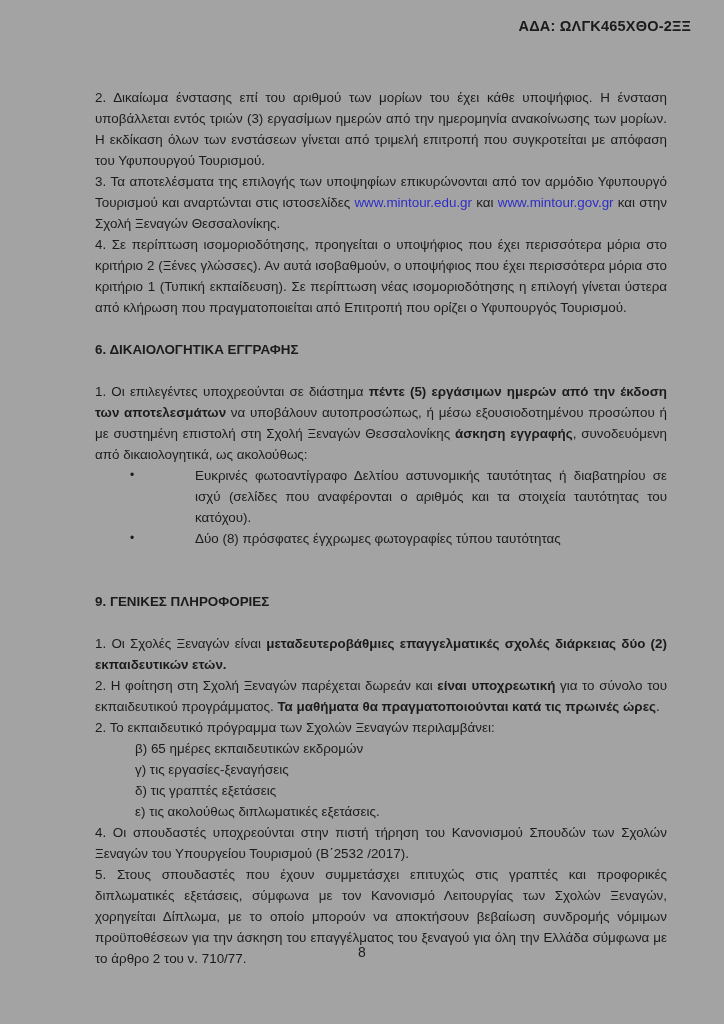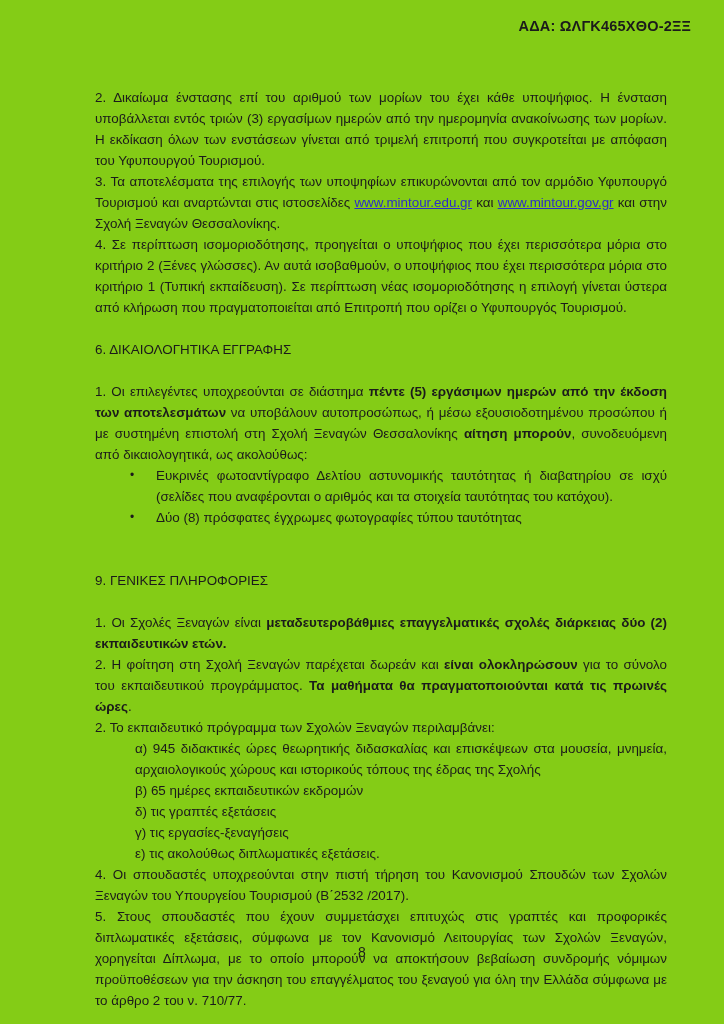--- a/index.html
+++ b/index.html
@@ -1,57 +1,56 @@
 <!DOCTYPE html>
 <html lang="el" style="--link-color: #2d2dc9;"><head>
 <meta charset="utf-8">
 <style>
   html,body{margin:0;padding:0;background:#e8e8e8;}
   .page{
     position:relative;
     width:724px;height:1024px;
     margin:0 auto;
-    background:#84cc16;
+    background:#a3a3a3;
     font-family:"Liberation Sans",sans-serif;
     color:#1b1b1b;
     overflow:hidden;
   }
   .ada{
     position:absolute;
     top:18px;right:33px;
     font-weight:bold;
     font-size:14.5px;
     letter-spacing:.2px;
   }
   .doc-body{
     position:absolute;
     left:95px;top:87px;
     width:572px;
     font-size:13.4px;
     line-height:21px;
   }
   .block{margin:0;}
   .block.p{text-align:justify;}
-  .block.h{font-weight:normal;text-align:left;}
+  .block.h{font-weight:bold;text-align:left;}
   .spacer{height:21px;}
   .block.bullet{
     display:flex;
     padding-left:35px;
     text-align:justify;
   }
   .bullet .marker{
     flex:none;width:26px;
     font-size:12px;
   }
-  .bullet .btext{flex:1;}
+  .bullet .btext{flex:1;margin-left:39px;}
   .block.sub{padding-left:40px;text-align:justify;}
   .b{font-weight:bold;}
   .link{
     color:var(--link-color,#2d2dc9);
-    text-decoration:underline;
     cursor:pointer;
   }
   .pagenum{
     position:absolute;
     left:0;right:0;
     top:944px;
     text-align:center;
     font-size:14px;
   }
 </style>
@@ -60,38 +59,37 @@
 
 <div class="page">
   <div class="ada">ΑΔΑ: ΩΛΓΚ465ΧΘΟ-2ΞΞ</div>
   <div class="doc-body">
       <div class="block p"><span>2. Δικαίωμα ένστασης επί του αριθμού των μορίων του έχει κάθε υποψήφιος. Η ένσταση υποβάλλεται εντός τριών (3) εργασίμων ημερών από την ημερομηνία ανακοίνωσης των μορίων. Η εκδίκαση όλων των ενστάσεων γίνεται από τριμελή επιτροπή που συγκροτείται με απόφαση του Υφυπουργού Τουρισμού.</span></div>
       <div class="block p"><span>3. Τα αποτελέσματα της επιλογής των υποψηφίων επικυρώνονται από τον αρμόδιο Υφυπουργό Τουρισμού και αναρτώνται στις ιστοσελίδες </span><span class="link">www.mintour.edu.gr</span><span> και </span><span class="link">www.mintour.gov.gr</span><span> και στην Σχολή Ξεναγών Θεσσαλονίκης.</span></div>
       <div class="block p"><span>4. Σε περίπτωση ισομοριοδότησης, προηγείται ο υποψήφιος που έχει περισσότερα μόρια στο κριτήριο 2 (Ξένες γλώσσες). Αν αυτά ισοβαθμούν, ο υποψήφιος που έχει περισσότερα μόρια στο κριτήριο 1 (Τυπική εκπαίδευση). Σε περίπτωση νέας ισομοριοδότησης η επιλογή γίνεται ύστερα από κλήρωση που πραγματοποιείται από Επιτροπή που ορίζει ο Υφυπουργός Τουρισμού.</span></div>
       <div class="spacer"></div>
       <div class="block h"><span>6. ΔΙΚΑΙΟΛΟΓΗΤΙΚΑ ΕΓΓΡΑΦΗΣ</span></div>
       <div class="spacer"></div>
-      <div class="block p"><span>1. Οι επιλεγέντες υποχρεούνται σε διάστημα </span><span class="b">πέντε (5) εργάσιμων ημερών από την έκδοση των αποτελεσμάτων</span><span> να υποβάλουν αυτοπροσώπως, ή μέσω εξουσιοδοτημένου προσώπου ή με συστημένη επιστολή στη Σχολή Ξεναγών Θεσσαλονίκης </span><span class="b">αίτηση μπορούν</span><span>, συνοδευόμενη από δικαιολογητικά, ως ακολούθως:</span></div>
+      <div class="block p"><span>1. Οι επιλεγέντες υποχρεούνται σε διάστημα </span><span class="b">πέντε (5) εργάσιμων ημερών από την έκδοση των αποτελεσμάτων</span><span> να υποβάλουν αυτοπροσώπως, ή μέσω εξουσιοδοτημένου προσώπου ή με συστημένη επιστολή στη Σχολή Ξεναγών Θεσσαλονίκης </span><span class="b">άσκηση εγγραφής</span><span>, συνοδευόμενη από δικαιολογητικά, ως ακολούθως:</span></div>
       <div class="block bullet">
         <span class="marker">•</span>
         <span class="btext"><span>Ευκρινές φωτοαντίγραφο Δελτίου αστυνομικής ταυτότητας ή διαβατηρίου σε ισχύ (σελίδες που αναφέρονται ο αριθμός και τα στοιχεία ταυτότητας του κατόχου).</span></span>
       </div>
       <div class="block bullet">
         <span class="marker">•</span>
         <span class="btext"><span>Δύο (8) πρόσφατες έγχρωμες φωτογραφίες τύπου ταυτότητας</span></span>
       </div>
       <div class="spacer"></div>
       <div class="spacer"></div>
       <div class="block h"><span>9. ΓΕΝΙΚΕΣ ΠΛΗΡΟΦΟΡΙΕΣ</span></div>
       <div class="spacer"></div>
       <div class="block p"><span>1. Οι Σχολές Ξεναγών είναι </span><span class="b">μεταδευτεροβάθμιες επαγγελματικές σχολές διάρκειας δύο (2) εκπαιδευτικών ετών.</span></div>
-      <div class="block p"><span>2. Η φοίτηση στη Σχολή Ξεναγών παρέχεται δωρεάν και </span><span class="b">είναι ολοκληρώσουν</span><span> για το σύνολο του εκπαιδευτικού προγράμματος. </span><span class="b">Τα μαθήματα θα πραγματοποιούνται κατά τις πρωινές ώρες</span><span>.</span></div>
+      <div class="block p"><span>2. Η φοίτηση στη Σχολή Ξεναγών παρέχεται δωρεάν και </span><span class="b">είναι υποχρεωτική</span><span> για το σύνολο του εκπαιδευτικού προγράμματος. </span><span class="b">Τα μαθήματα θα πραγματοποιούνται κατά τις πρωινές ώρες</span><span>.</span></div>
       <div class="block p"><span>2. Το εκπαιδευτικό πρόγραμμα των Σχολών Ξεναγών περιλαμβάνει:</span></div>
-      <div class="block sub"><span>α) 945 διδακτικές ώρες θεωρητικής διδασκαλίας και επισκέψεων στα μουσεία, μνημεία, αρχαιολογικούς χώρους και ιστορικούς τόπους της έδρας της Σχολής</span></div>
       <div class="block sub"><span>β) 65 ημέρες εκπαιδευτικών εκδρομών</span></div>
+      <div class="block sub"><span>γ) τις εργασίες-ξεναγήσεις</span></div>
       <div class="block sub"><span>δ) τις γραπτές εξετάσεις</span></div>
-      <div class="block sub"><span>γ) τις εργασίες-ξεναγήσεις</span></div>
       <div class="block sub"><span>ε) τις ακολούθως διπλωματικές εξετάσεις.</span></div>
       <div class="block p"><span>4. Οι σπουδαστές υποχρεούνται στην πιστή τήρηση του Κανονισμού Σπουδών των Σχολών Ξεναγών του Υπουργείου Τουρισμού (Β΄2532 /2017).</span></div>
       <div class="block p"><span>5. Στους σπουδαστές που έχουν συμμετάσχει επιτυχώς στις γραπτές και προφορικές διπλωματικές εξετάσεις, σύμφωνα με τον Κανονισμό Λειτουργίας των Σχολών Ξεναγών, χορηγείται Δίπλωμα, με το οποίο μπορούν να αποκτήσουν βεβαίωση συνδρομής νόμιμων προϋποθέσεων για την άσκηση του επαγγέλματος του ξεναγού για όλη την Ελλάδα σύμφωνα με το άρθρο 2 του ν. 710/77.</span></div>
     </div>
   <div class="pagenum">8</div>
 </div>
 
 </body></html>

